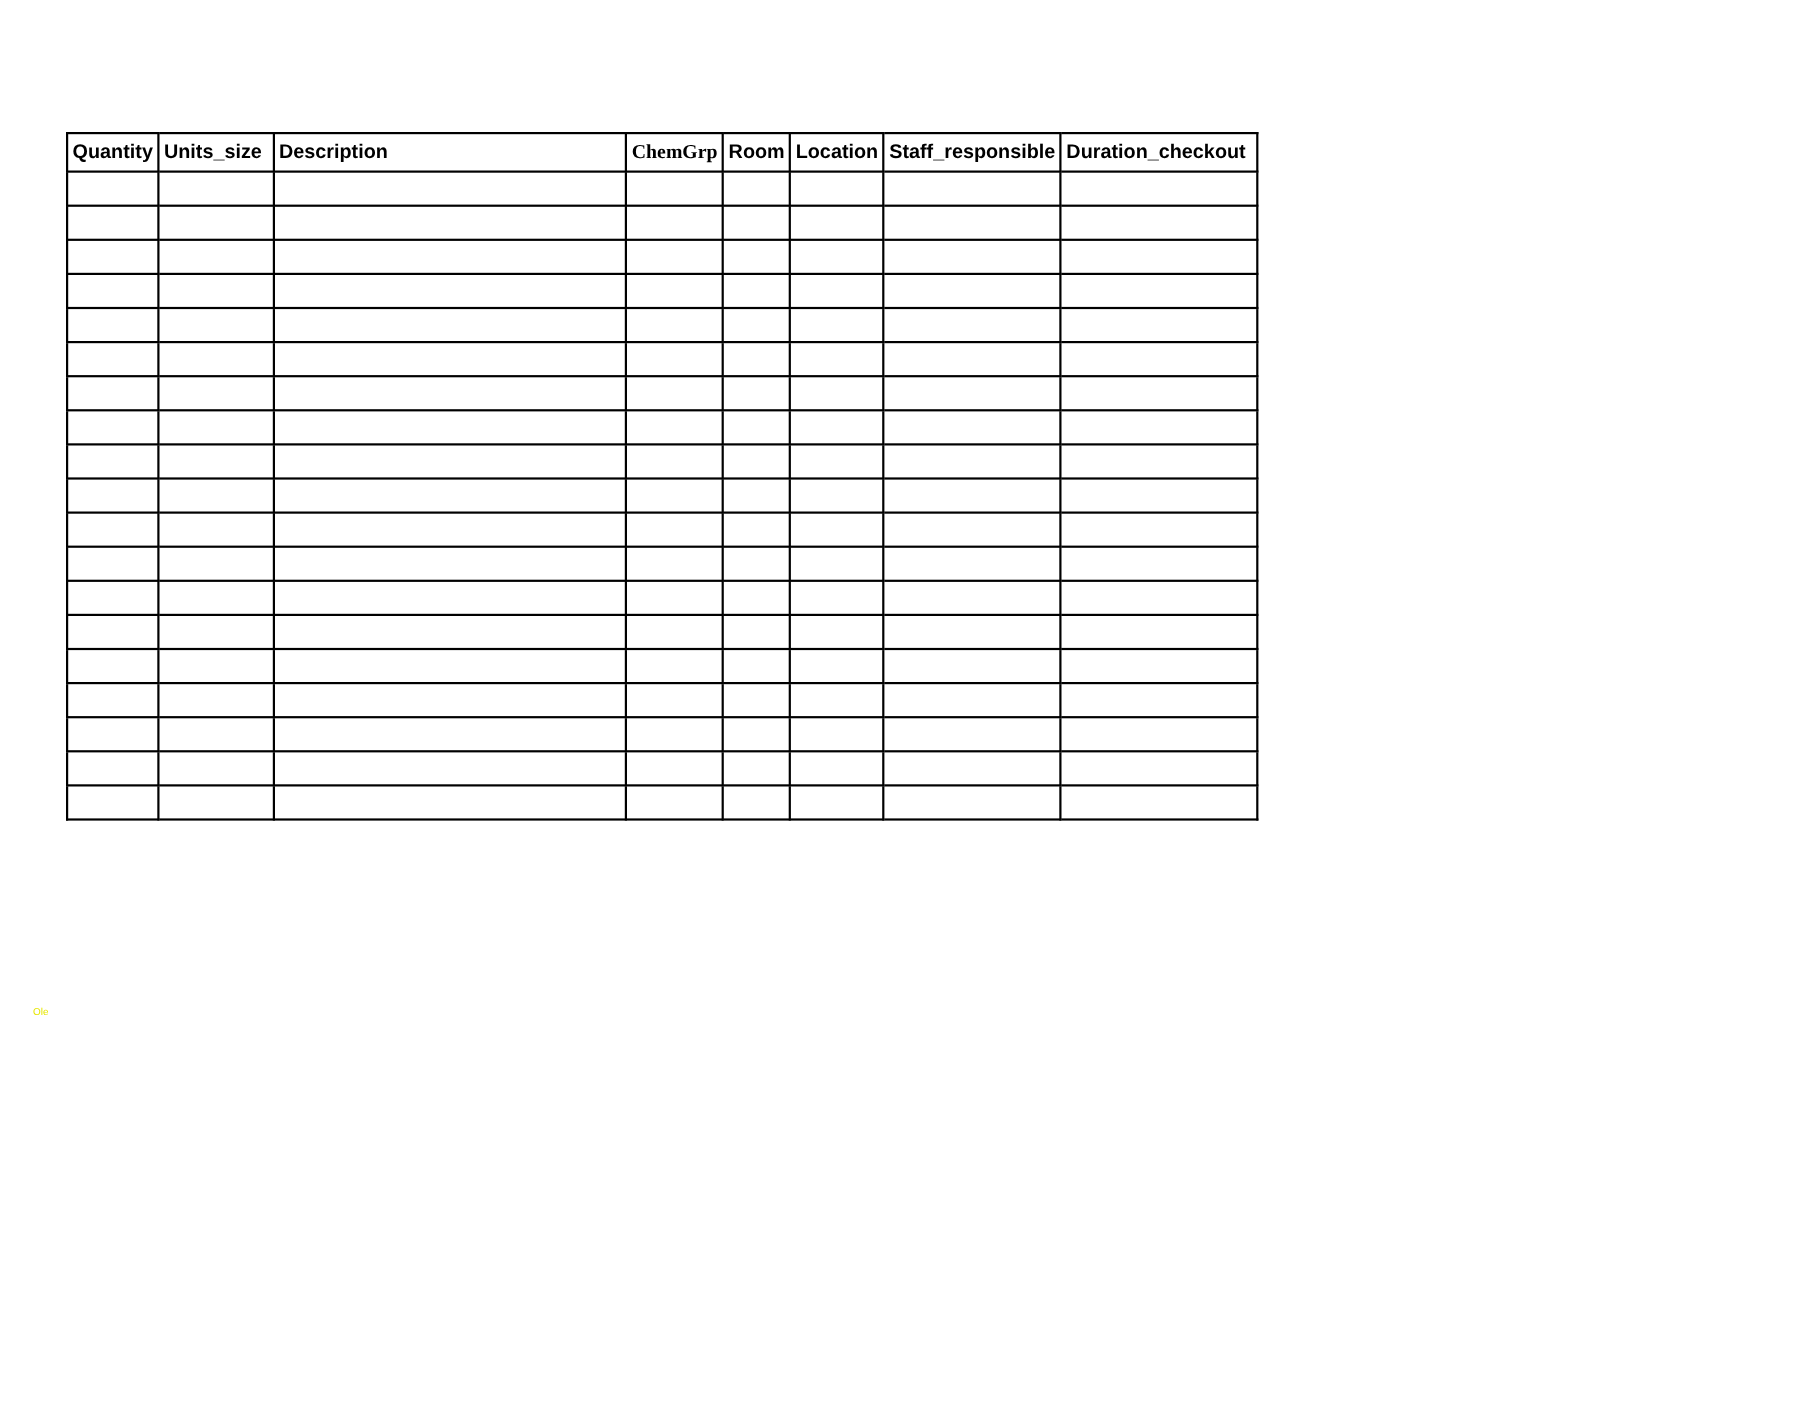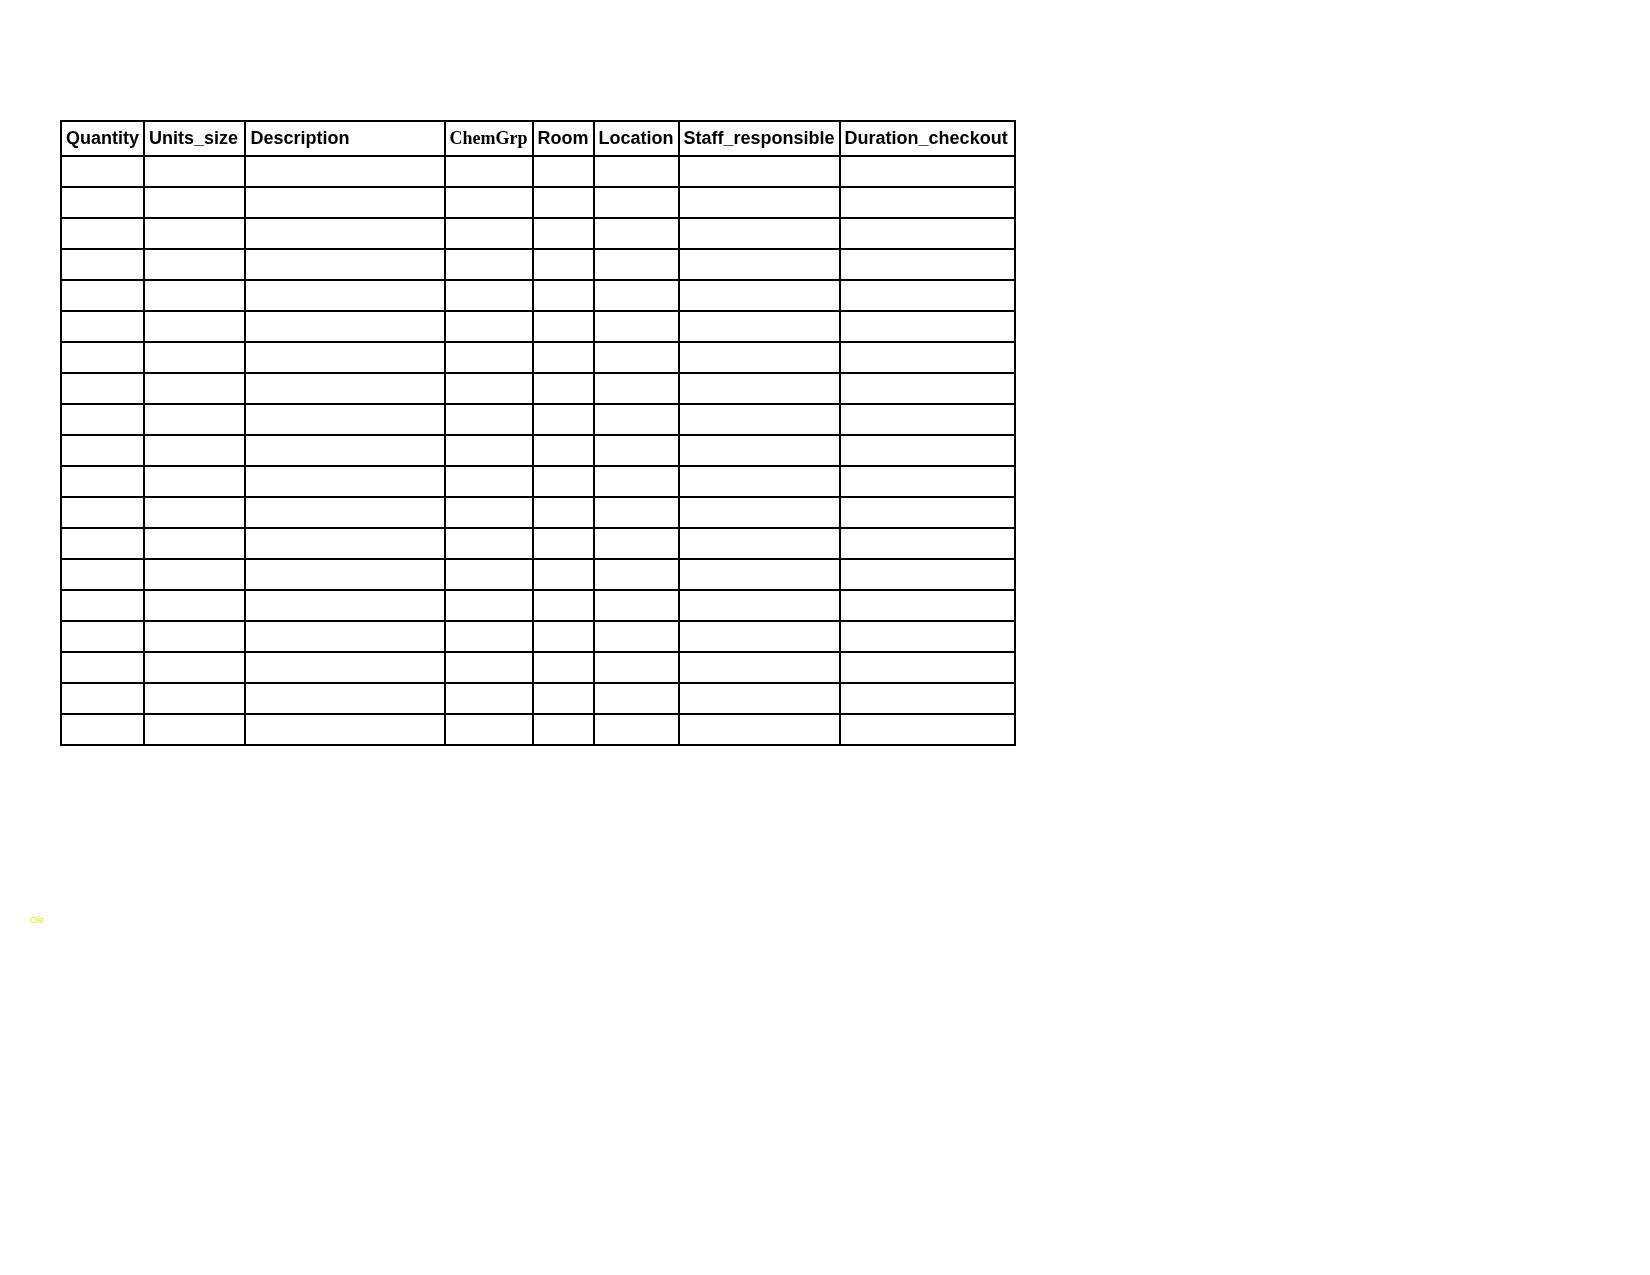--- a/index.html
+++ b/index.html
@@ -39,21 +39,21 @@
       height: 1.2em;
     }
     .blank-school {
       width: 310px;
     }
     .blank-teacher {
       width: 260px;
     }
     table {
       border-collapse: collapse;
-      width: 956px;
+      width: 1084px;
       margin: 0;
     }
     th, td {
       border: 2px solid #000;
       text-align: left;
       vertical-align: middle;
     }
     th {
       font-weight: bold;
       font-size: 18px;

